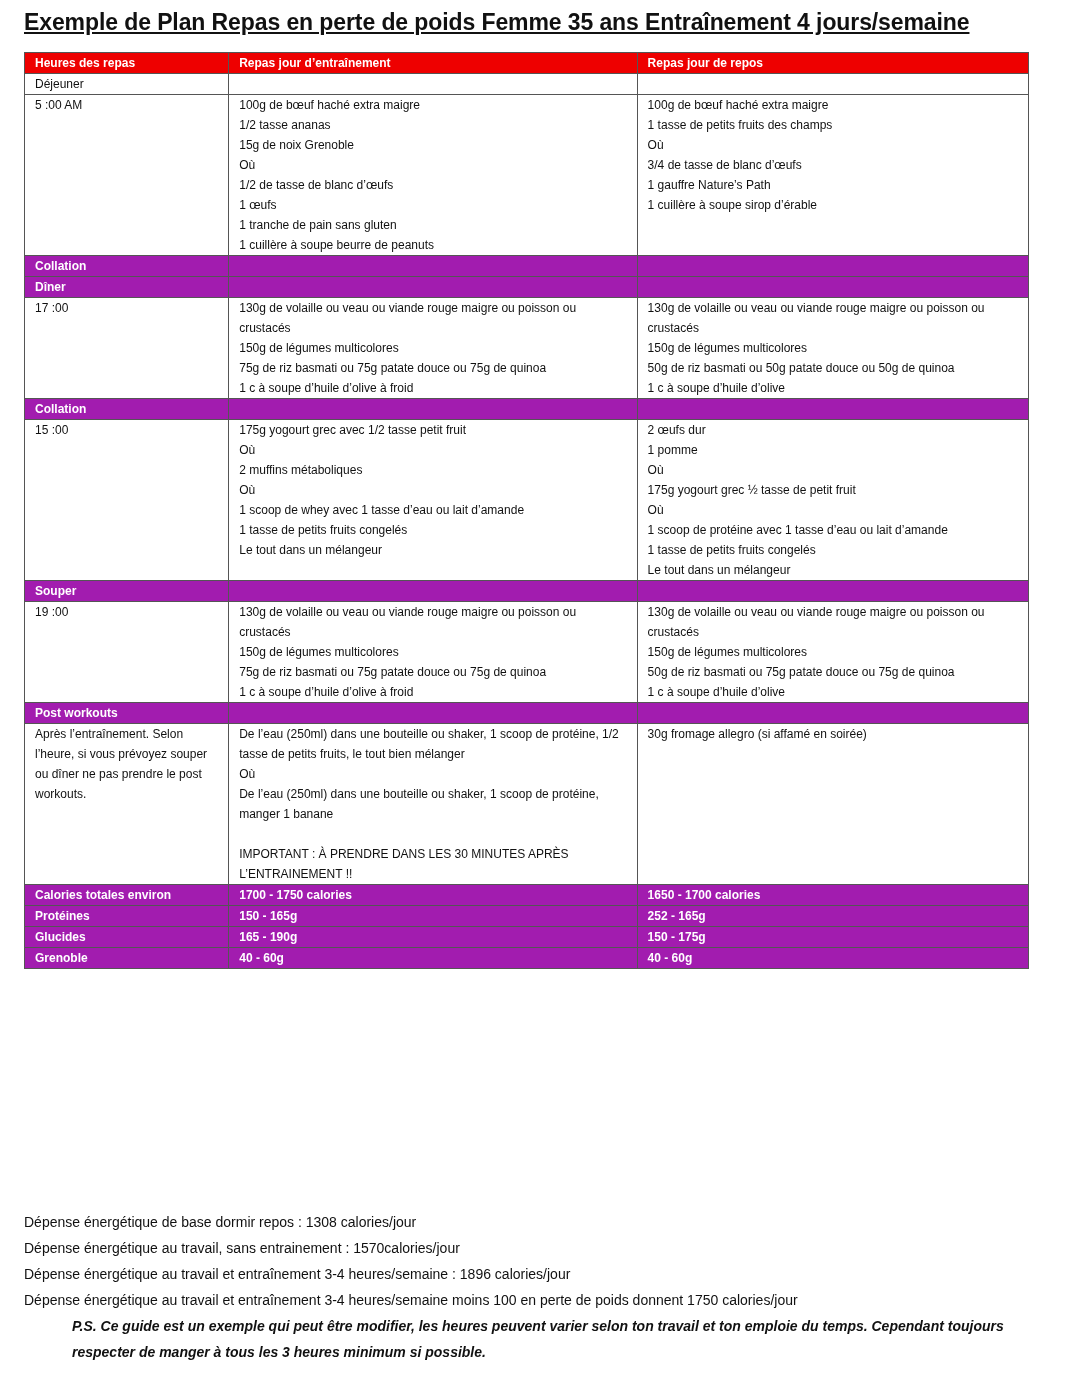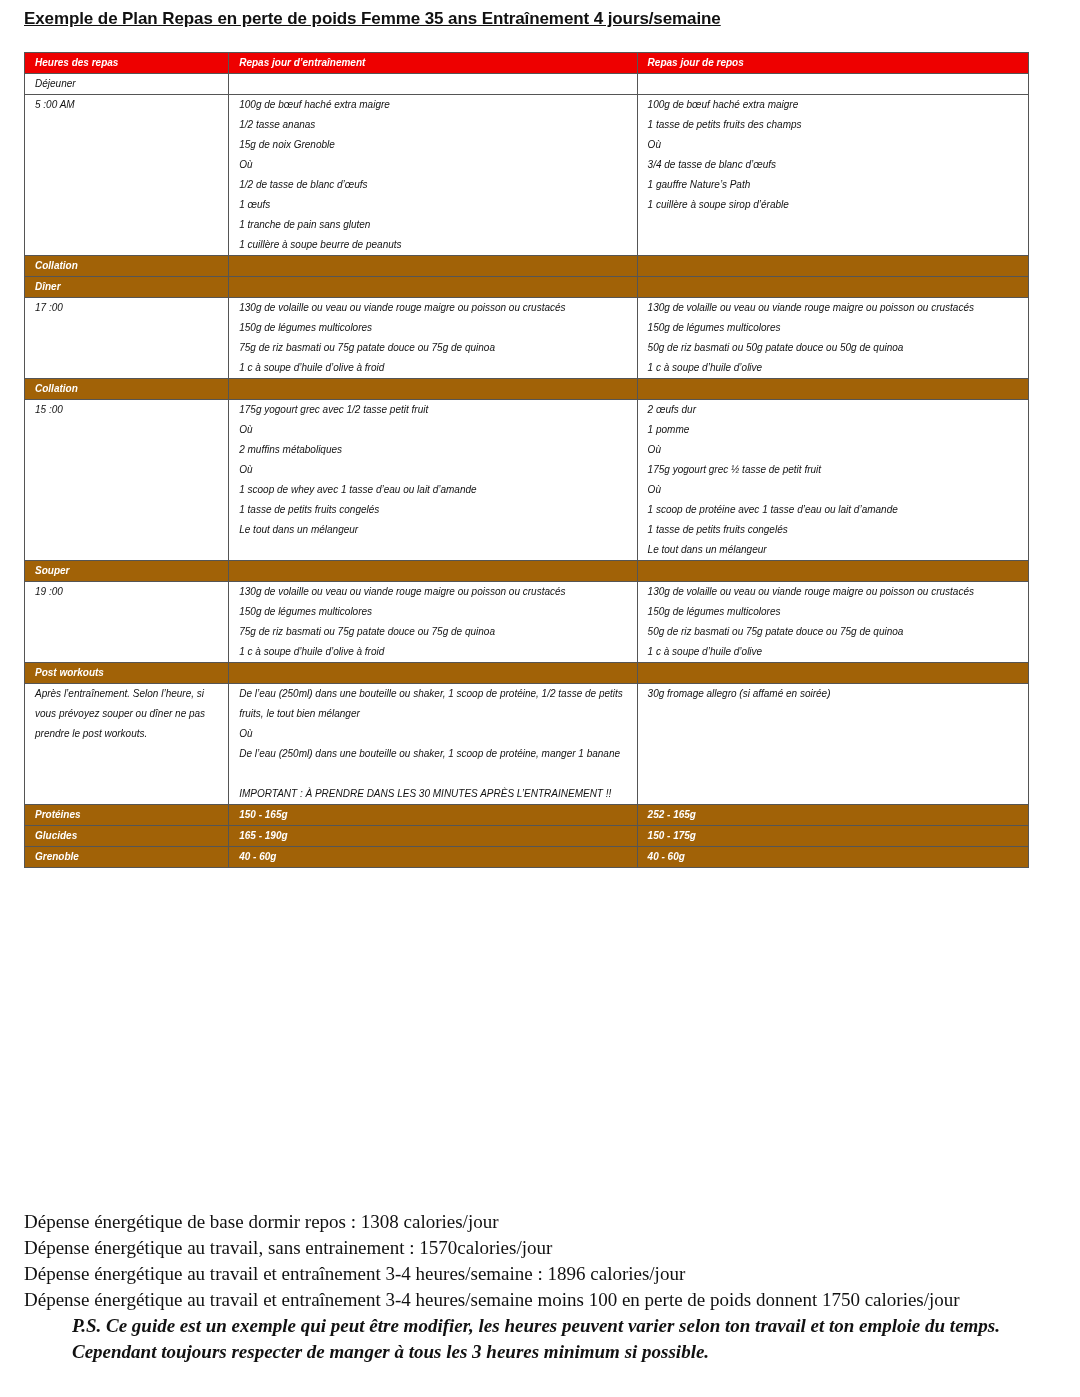--- a/index.html
+++ b/index.html
@@ -1,28 +1,28 @@
 <!DOCTYPE html>
 <html><head>
 <meta charset="utf-8">
 <style>
   html, body { margin: 0; padding: 0; background: #ffffff; }
   body { width: 1080px; height: 1397px; position: relative; overflow: hidden;
          font-family: "Liberation Sans", sans-serif; color: #111; }
-  .title { position: absolute; left: 24px; top: 9px; font-size: 17px; font-weight: bold;
+  .title { position: absolute; left: 24px; top: 9px; font-size: 23px; font-weight: bold;
            text-decoration: underline; white-space: nowrap; letter-spacing: -0.1px; }
   table.plan { position: absolute; left: 24px; top: 52px; width: 1005px;
-               border-collapse: collapse; font-size: 10px; line-height: 20px; font-style: italic; }
+               border-collapse: collapse; font-size: 12px; line-height: 20px; }
   table.plan td { border: 1px solid #555; vertical-align: top; padding: 0 10px; white-space: pre-line; }
   table.plan td.c0 { width: 183px; }
   table.plan td.c1 { width: 387px; }
   table.plan td.c2 { width: 370px; }
-  tr.red td { background: #a16207; color: #ffffff; font-weight: bold; }
+  tr.red td { background: #a21caf; color: #ffffff; font-weight: bold; }
   tr.hdr td { background: #ee0000; color: #ffffff; font-weight: bold; }
-  .notes { position: absolute; left: 24px; top: 1209px; width: 1030px; font-size: 19px; line-height: 26px; font-family: Liberation Serif, serif; }
+  .notes { position: absolute; left: 24px; top: 1209px; width: 1030px; font-size: 14px; line-height: 26px; }
   .notes p { margin: 0; }
   .notes p.ps { font-weight: bold; font-style: italic; margin-left: 48px; }
 </style>
 </head>
 <body>
 
 <div class="title">Exemple de Plan Repas en perte de poids Femme 35 ans Entraînement 4 jours/semaine</div>
 
 <table class="plan">
   <tbody>
@@ -128,20 +128,25 @@
       <td class="c0">Après l’entraînement. Selon l’heure, si vous prévoyez souper ou dîner ne pas prendre le post workouts.</td>
       <td class="c1">De l’eau (250ml) dans une bouteille ou shaker, 1 scoop de protéine, 1/2 tasse de petits fruits, le tout bien mélanger
 Où
 De l’eau (250ml) dans une bouteille ou shaker, 1 scoop de protéine, manger 1 banane
 
 IMPORTANT : À PRENDRE DANS LES 30 MINUTES APRÈS L’ENTRAINEMENT !!</td>
       <td class="c2">30g fromage allegro (si affamé en soirée)</td>
     </tr>
 
     <tr class="red">
+      <td class="c0">Calories totales environ</td>
+      <td class="c1">1700 - 1750 calories</td>
+      <td class="c2">1650 - 1700 calories</td>
+    </tr>
+    <tr class="red">
       <td class="c0">Protéines</td>
       <td class="c1">150 - 165g</td>
       <td class="c2">252 - 165g</td>
     </tr>
     <tr class="red">
       <td class="c0">Glucides</td>
       <td class="c1">165 - 190g</td>
       <td class="c2">150 - 175g</td>
     </tr>
     <tr class="red">

